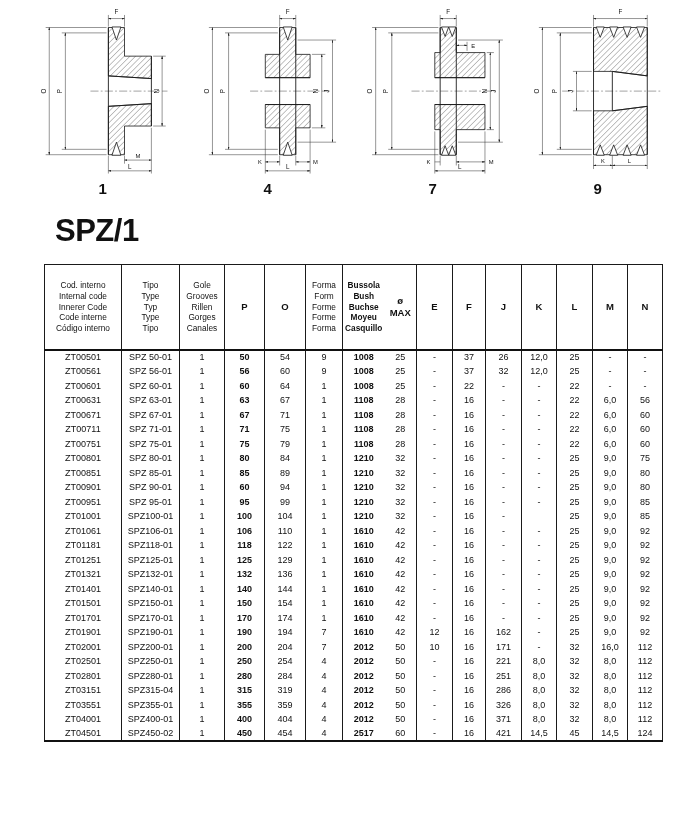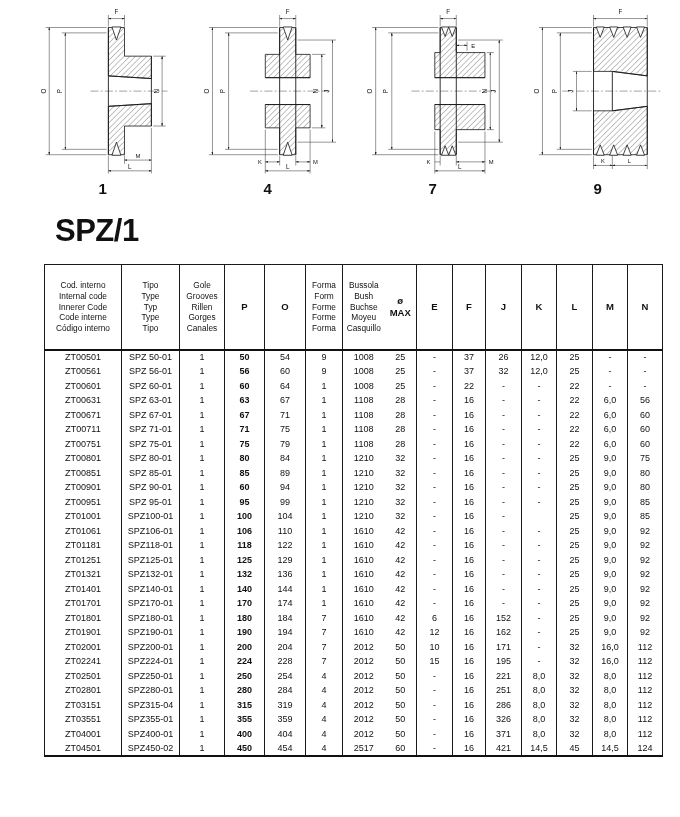--- a/index.html
+++ b/index.html
@@ -44,21 +44,21 @@
     height:66px; vertical-align:middle; text-align:center;
     font-weight:normal; font-size:8.3px; line-height:1.3;
     white-space:pre-line; padding:15px 0;
   }
   table.spec thead th.sl { font-weight:bold; font-size:9.5px; }
   table.spec td {
     border-left:1px solid #1a1a1a; border-right:1px solid #1a1a1a;
     height:14.5px; text-align:center; vertical-align:middle;
     font-size:9px; padding:0; line-height:1;
   }
-  table.spec .bush-cell { border-right:none; }
+  table.spec .bush-cell { border-right:none;font-weight:bold; }
   table.spec .dmax-cell { border-left:none; }
   table.spec td.b { font-weight:bold; }
 </style>
 </head>
 <body>
 
 <div class="drawings-row">
 
   <div class="drawing-fig">
     <svg width="160" height="172" viewBox="0 0 160 192">
@@ -650,48 +650,48 @@
           <td class="dmax-cell">42</td>
           <td>-</td>
           <td>16</td>
           <td>-</td>
           <td>-</td>
           <td>25</td>
           <td>9,0</td>
           <td>92</td>
         </tr>
         <tr>
+          <td>ZT01501</td>
+          <td>SPZ150-01</td>
+          <td>1</td>
+          <td class="b">150</td>
+          <td>154</td>
+          <td>1</td>
+          <td class="bush-cell">1610</td>
+          <td class="dmax-cell">42</td>
+          <td>-</td>
+          <td>16</td>
+          <td>-</td>
+          <td>-</td>
+          <td>25</td>
+          <td>9,0</td>
+          <td>92</td>
+        </tr>
+        <tr>
           <td>ZT01701</td>
           <td>SPZ170-01</td>
           <td>1</td>
           <td class="b">170</td>
           <td>174</td>
           <td>1</td>
           <td class="bush-cell">1610</td>
           <td class="dmax-cell">42</td>
           <td>-</td>
           <td>16</td>
           <td>-</td>
-          <td>-</td>
-          <td>25</td>
-          <td>9,0</td>
-          <td>92</td>
-        </tr>
-        <tr>
-          <td>ZT01801</td>
-          <td>SPZ180-01</td>
-          <td>1</td>
-          <td class="b">180</td>
-          <td>184</td>
-          <td>7</td>
-          <td class="bush-cell">1610</td>
-          <td class="dmax-cell">42</td>
-          <td>6</td>
-          <td>16</td>
-          <td>152</td>
           <td>-</td>
           <td>25</td>
           <td>9,0</td>
           <td>92</td>
         </tr>
         <tr>
           <td>ZT01901</td>
           <td>SPZ190-01</td>
           <td>1</td>
           <td class="b">190</td>
@@ -718,37 +718,20 @@
           <td class="dmax-cell">50</td>
           <td>10</td>
           <td>16</td>
           <td>171</td>
           <td>-</td>
           <td>32</td>
           <td>16,0</td>
           <td>112</td>
         </tr>
         <tr>
-          <td>ZT02241</td>
-          <td>SPZ224-01</td>
-          <td>1</td>
-          <td class="b">224</td>
-          <td>228</td>
-          <td>7</td>
-          <td class="bush-cell">2012</td>
-          <td class="dmax-cell">50</td>
-          <td>15</td>
-          <td>16</td>
-          <td>195</td>
-          <td>-</td>
-          <td>32</td>
-          <td>16,0</td>
-          <td>112</td>
-        </tr>
-        <tr>
           <td>ZT02501</td>
           <td>SPZ250-01</td>
           <td>1</td>
           <td class="b">250</td>
           <td>254</td>
           <td>4</td>
           <td class="bush-cell">2012</td>
           <td class="dmax-cell">50</td>
           <td>-</td>
           <td>16</td>

